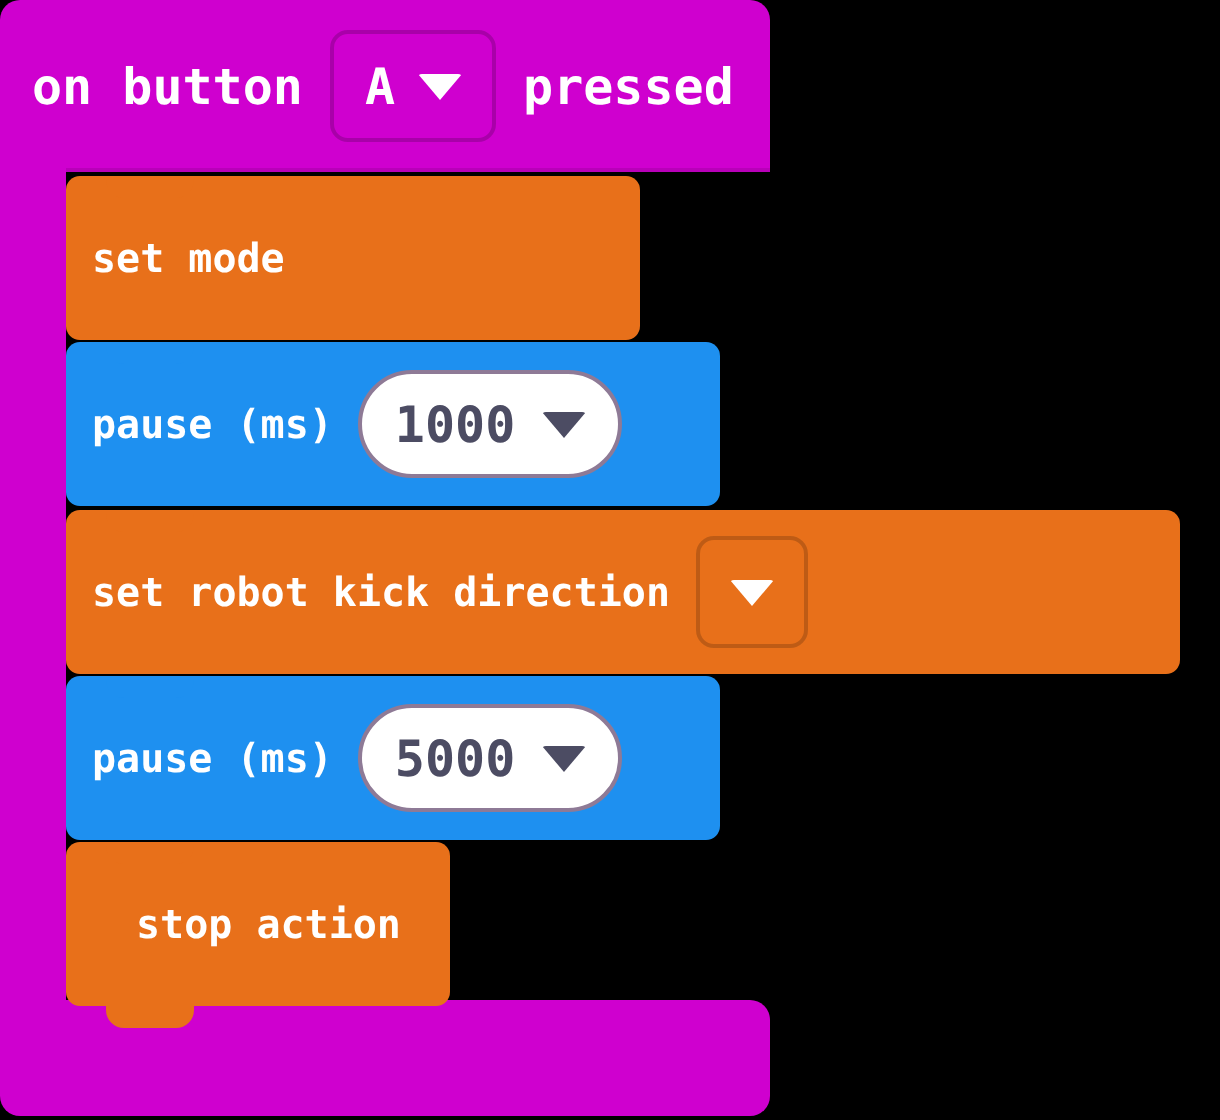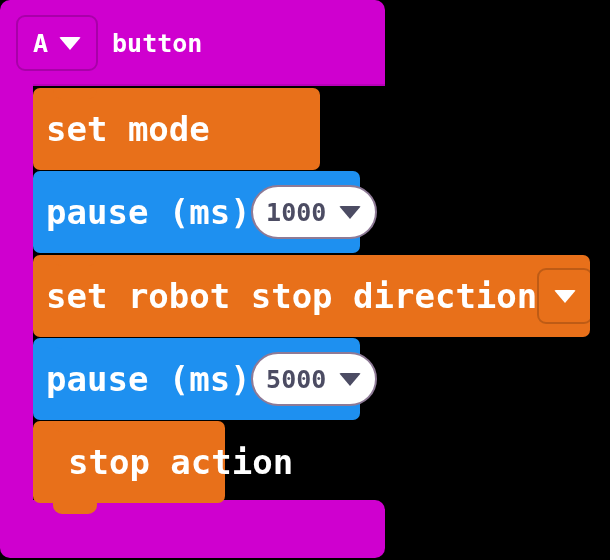--- a/index.html
+++ b/index.html
@@ -109,21 +109,21 @@
     bottom: -11px;
     width: 44px;
     height: 11px;
     border-radius: 0 0 9px 9px;
   }
   .notch-orange { background: #E8701A; }
   .notch-blue   { background: #1E90F0; }
 
   .label {
     color: #FFFFFF;
-    font-size: 34px;
+    font-size: 20px;
     font-weight: 700;
     letter-spacing: 0px;
     white-space: nowrap;
     font-family: "DejaVu Sans Mono", "Liberation Mono", monospace;
   }
   .label.head { font-size: 25px; }
 
   
   .field-dd {
     display: inline-flex;
@@ -187,27 +187,28 @@
 <div id="canvas">
 
   <div class="event-wrap">
 
     <div class="event-head"></div>
     <div class="event-spine"></div>
     <div class="event-foot"></div>
     <div class="foot-notch"></div>
 
     <div class="head-row">
+      <span class="label head">on button</span>
 
       <span class="field-dd">
         <span class="fv">A</span>
         <span class="dd-arrow-white"></span>
       </span>
 
-      <span class="label head">button</span>
+      <span class="label head">pressed</span>
     </div>
   </div>
 
   <div class="block orange" style="top:88px; width:287px;">
     <div class="notch-top notch-orange"></div>
     <span class="label">set mode</span>
     <span class="gap"></span>
   </div>
 
   <div class="block blue" style="top:171px; width:327px;">
@@ -215,21 +216,21 @@
     <span class="label">pause (ms)</span>
     <span class="gap"></span>
     <span class="field-num">
       <span class="fv">1000</span>
       <span class="dd-arrow-dark"></span>
     </span>
   </div>
 
   <div class="block orange" style="top:255px; width:557px;">
     <div class="notch-top notch-orange"></div>
-    <span class="label">set robot stop direction</span>
+    <span class="label">set robot kick direction</span>
     <span class="gap"></span>
     <span class="field-dd">
       <span class="dd-arrow-white"></span>
     </span>
   </div>
 
   <div class="block blue" style="top:338px; width:327px;">
     <div class="notch-top notch-blue"></div>
     <span class="label">pause (ms)</span>
     <span class="gap"></span>

